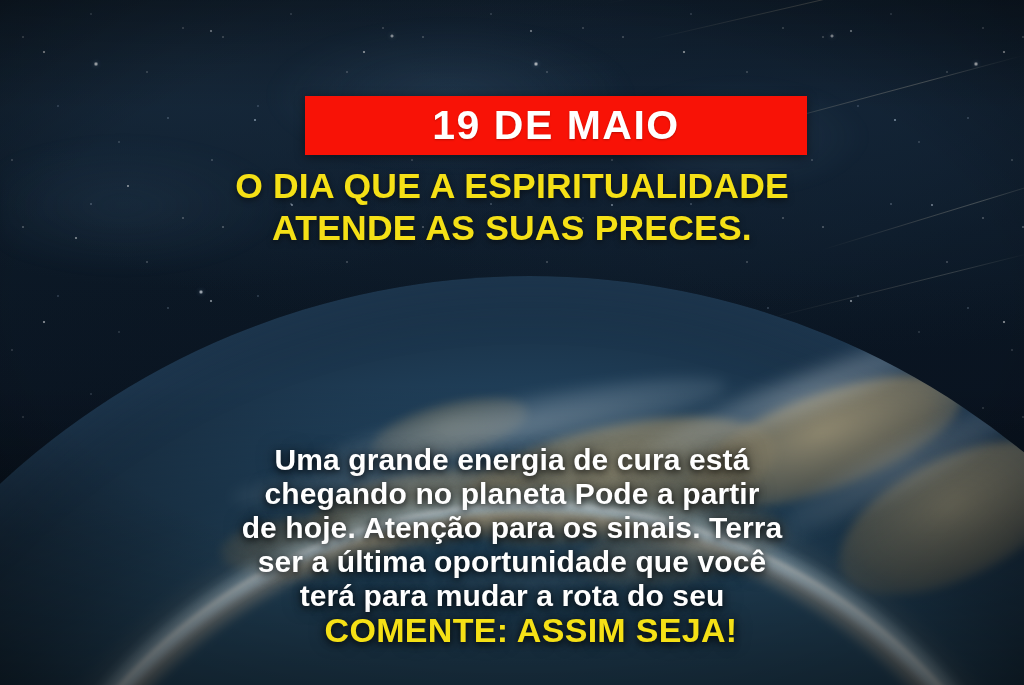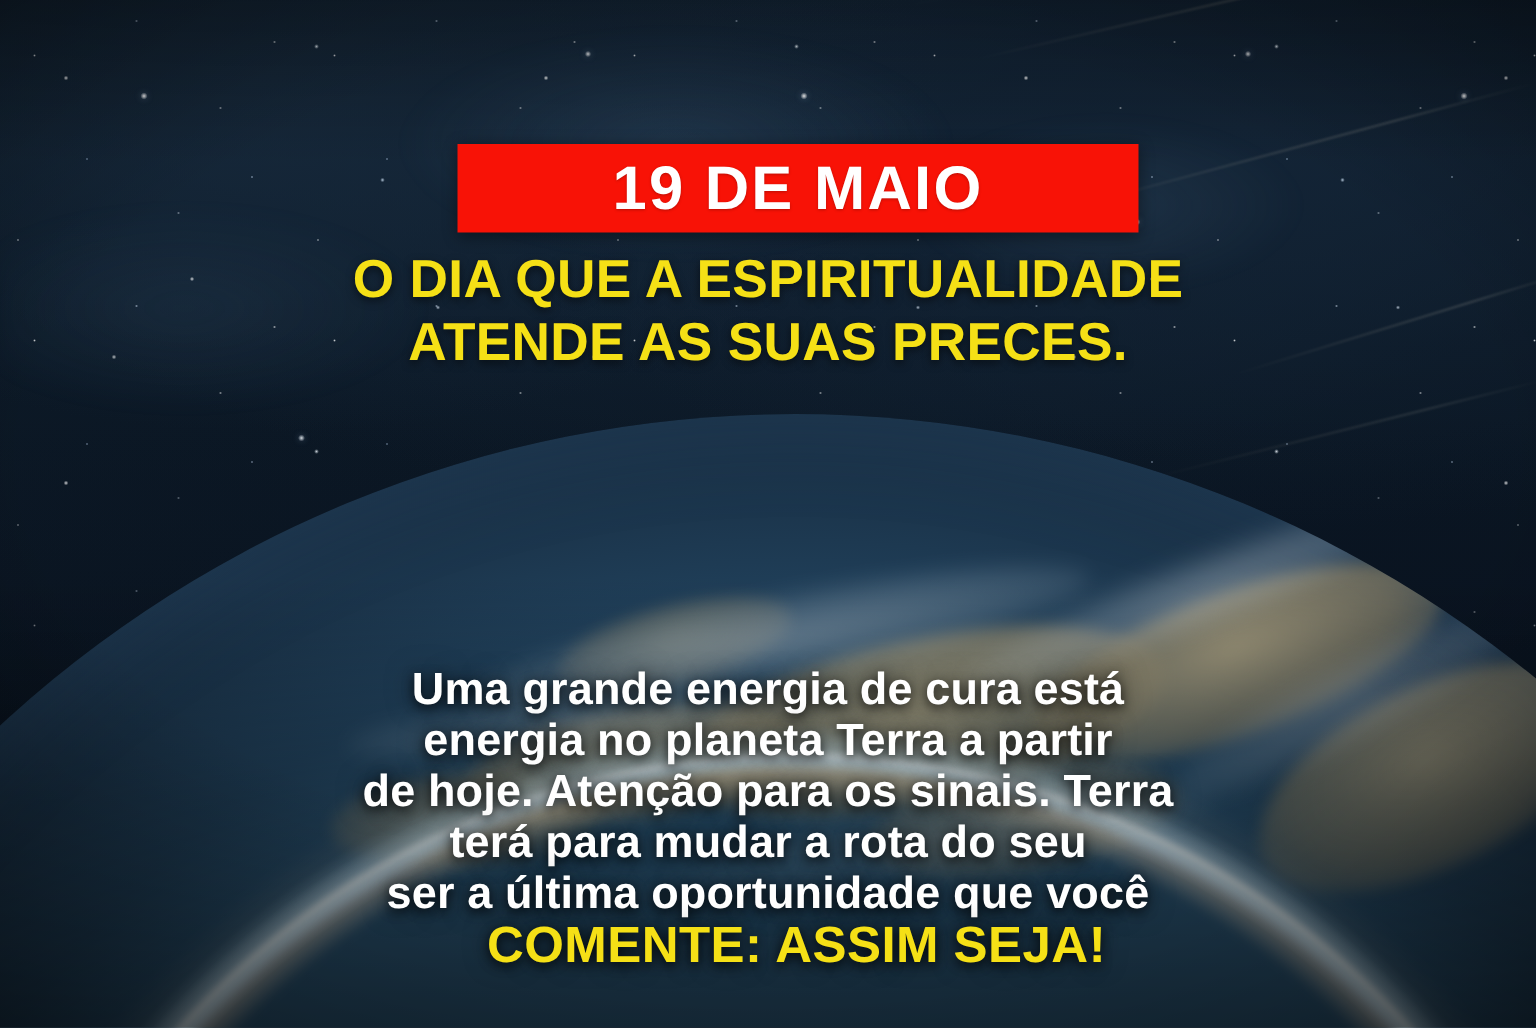--- a/index.html
+++ b/index.html
@@ -187,21 +187,21 @@
       radial-gradient(ellipse 92% 78% at 50% 44%, rgba(0,0,0,0) 52%, rgba(0,0,0,.30) 82%, rgba(0,0,0,.55) 100%),
       linear-gradient(180deg, rgba(0,0,0,.28) 0%, rgba(0,0,0,0) 16%, rgba(0,0,0,0) 56%, rgba(0,0,0,.30) 78%, rgba(0,0,0,.48) 100%);
   }
 
   
   .content{position:absolute;inset:0;}
 
   .date-banner{
     position:absolute;
     left:305px; top:96px;
-    width:454px; height:59px;
+    width:502px; height:59px;
     background:#f81206;
     display:flex;align-items:center;justify-content:center;
     box-shadow:0 2px 10px rgba(0,0,0,.45);
   }
   .date-banner span{
     color:#ffffff;
     font-size:41px;
     font-weight:bold;
     letter-spacing:1.5px;
     line-height:1;
@@ -303,24 +303,24 @@
       <span>19 DE MAIO</span>
     </div>
 
     <div class="headline">
       <span class="hl">O DIA QUE A ESPIRITUALIDADE</span>
       <span class="hl">ATENDE AS SUAS PRECES.</span>
     </div>
 
     <div class="body-copy">
       <span class="bl">Uma grande energia de cura está</span>
-      <span class="bl">energia no planeta Terra a partir</span>
+      <span class="bl">chegando no planeta Pode a partir</span>
       <span class="bl">de hoje. Atenção para os sinais. Terra</span>
+      <span class="bl">ser a última oportunidade que você</span>
       <span class="bl">terá para mudar a rota do seu</span>
-      <span class="bl">ser a última oportunidade que você</span>
     </div>
 
     <div class="cta">
       <span>COMENTE: ASSIM SEJA!</span>
     </div>
 
   </div>
 </div>
 
 </body></html>

